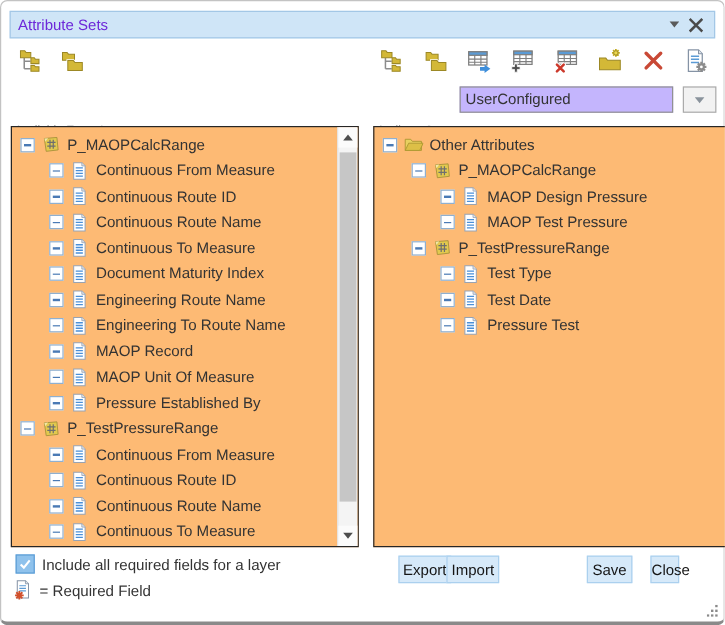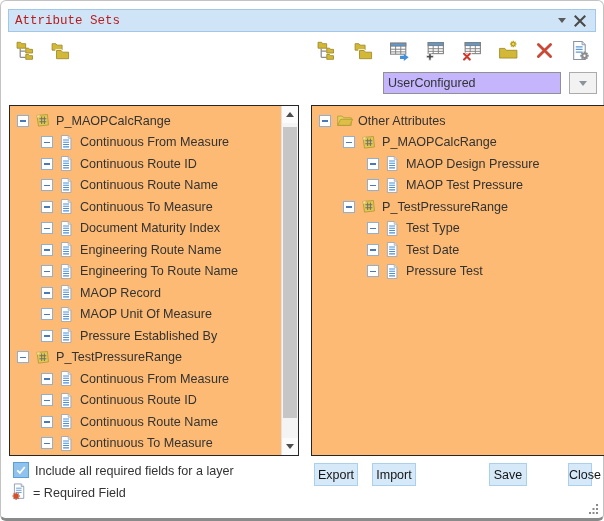--- a/index.html
+++ b/index.html
@@ -2,21 +2,21 @@
 <html><head>
 <meta charset="utf-8">
 <style>
   html,body{margin:0;padding:0;background:#fff;}
   body{width:604px;height:521px;font-family:"Liberation Sans",sans-serif;position:relative;overflow:hidden;}
   .dialog{position:absolute;inset:0;background:#fff;border:1px solid #c3c3c3;border-bottom:3px solid #8a8a8a;
           border-radius:6px;box-sizing:border-box;}
   
   .titlebar{position:absolute;left:7px;top:8px;right:7px;height:23px;background:#cfe5f7;border:1px solid #a3c7e6;
             box-sizing:border-box;display:flex;align-items:center;padding:0 6px;}
-  .title{font-size:12.5px;color:#b91c1c;font-family:Liberation Mono, monospace;}
+  .title{font-size:12.5px;color:#6d28d9;}
   .tb-spacer{flex:1;}
   .tb-btn{display:flex;align-items:center;justify-content:center;width:18px;height:18px;cursor:default;}
   .chev-tri{width:0;height:0;border-left:4.5px solid transparent;border-right:4.5px solid transparent;border-top:5px solid #5a5a5a;display:inline-block;}
   
   .toolbar{position:absolute;top:38px;display:flex;align-items:center;}
   .toolbar-left{left:14px;gap:11px;}
   .toolbar-right{left:315px;width:276px;justify-content:space-between;}
   .tool-btn{width:23px;height:23px;display:flex;align-items:center;justify-content:center;}
   .tool-icon{width:21px;height:21px;}
   
@@ -49,24 +49,24 @@
   .sb-thumb{position:absolute;left:1px;right:1px;top:21px;height:291px;background:#c6c6c6;}
   
   .checkbox{position:absolute;left:12px;top:461px;width:16px;height:16px;background:#8fc2ec;border:1px solid #5e9ed6;
             box-sizing:border-box;display:flex;align-items:center;justify-content:center;}
   .checkbox svg{width:12px;height:12px;}
   .check-label{position:absolute;left:34px;top:463px;font-size:12.6px;color:#333;}
   .req-icon{position:absolute;left:10px;top:481px;width:17px;height:20px;}
   .req-label{position:absolute;left:32px;top:485px;font-size:12.6px;color:#333;}
   .btn{position:absolute;top:462px;height:23px;background:#d6e9f9;border:1px solid #abd0ee;box-sizing:border-box;
        font-family:"Liberation Sans",sans-serif;font-size:12.5px;color:#151515;text-align:center;line-height:20px;padding:0;}
-  .btn-export{left:313px;width:44px;}
+  .btn-export{left:331px;width:44px;}
   .btn-import{left:371px;width:44px;}
   .btn-save{left:488px;width:38px;}
-  .btn-close{left:567px;width:24px;}
+  .btn-close{left:541px;width:24px;}
   .grip{position:absolute;right:4px;bottom:4px;width:10px;height:10px;}
   .hidden-defs{position:absolute;width:0;height:0;overflow:hidden;}
 </style>
 </head>
 <body>
 
 <svg class="hidden-defs" aria-hidden="true">
   <defs>
     <symbol id="sym-tree-expand" viewBox="0 0 20 20">
       <path d="M4 8 V16.5 M4 10.5 H9 M4 16.5 H9" fill="none" stroke="#8c8c8c" stroke-width="1.2"></path>

